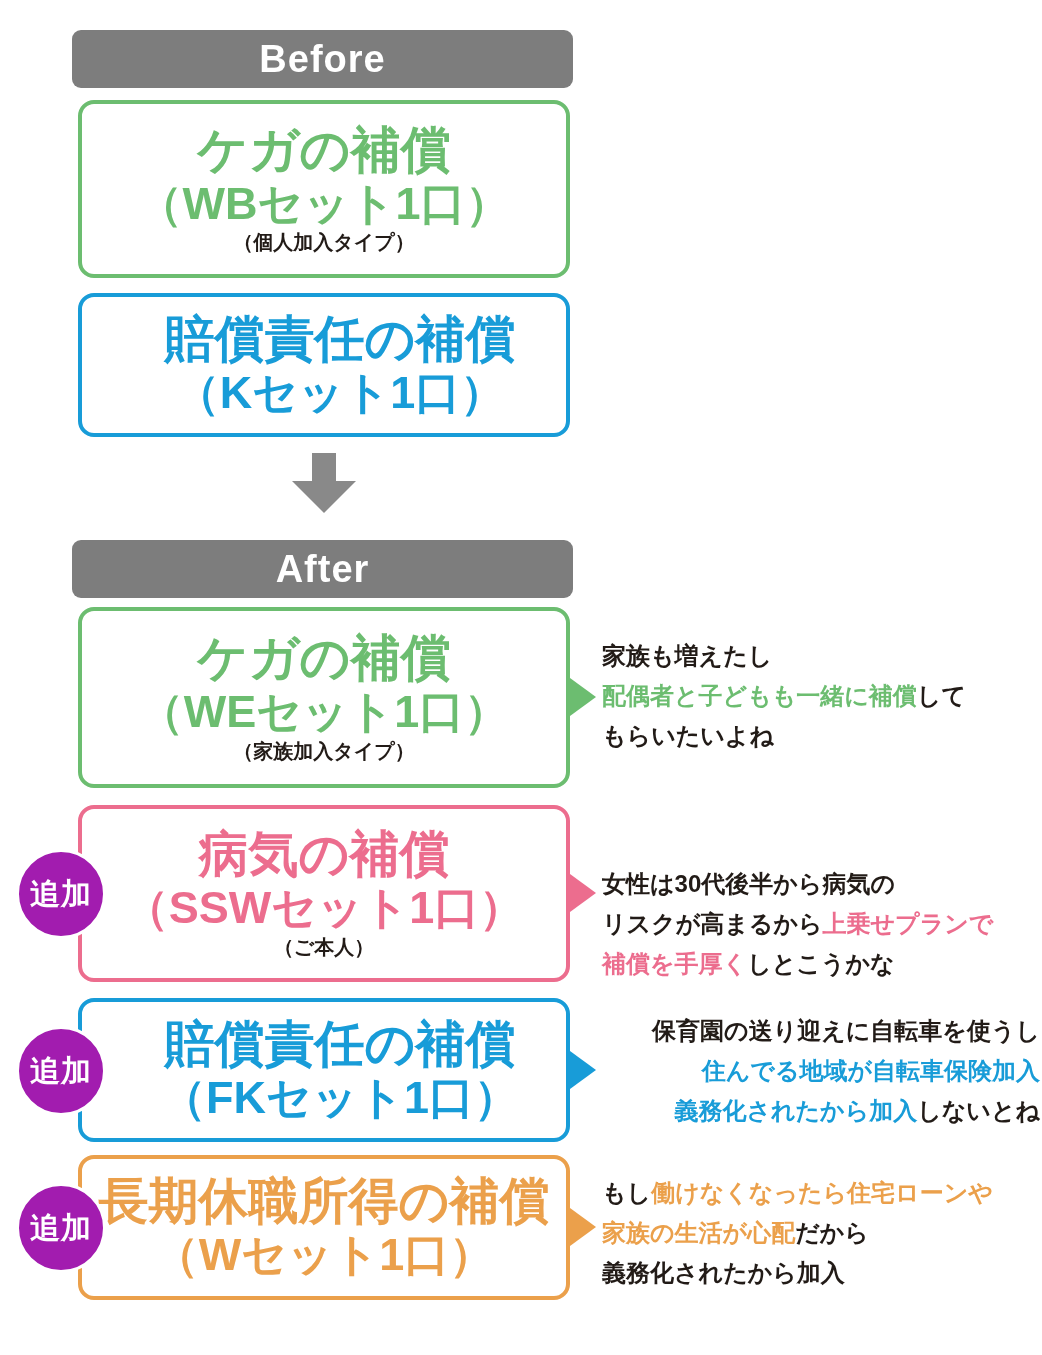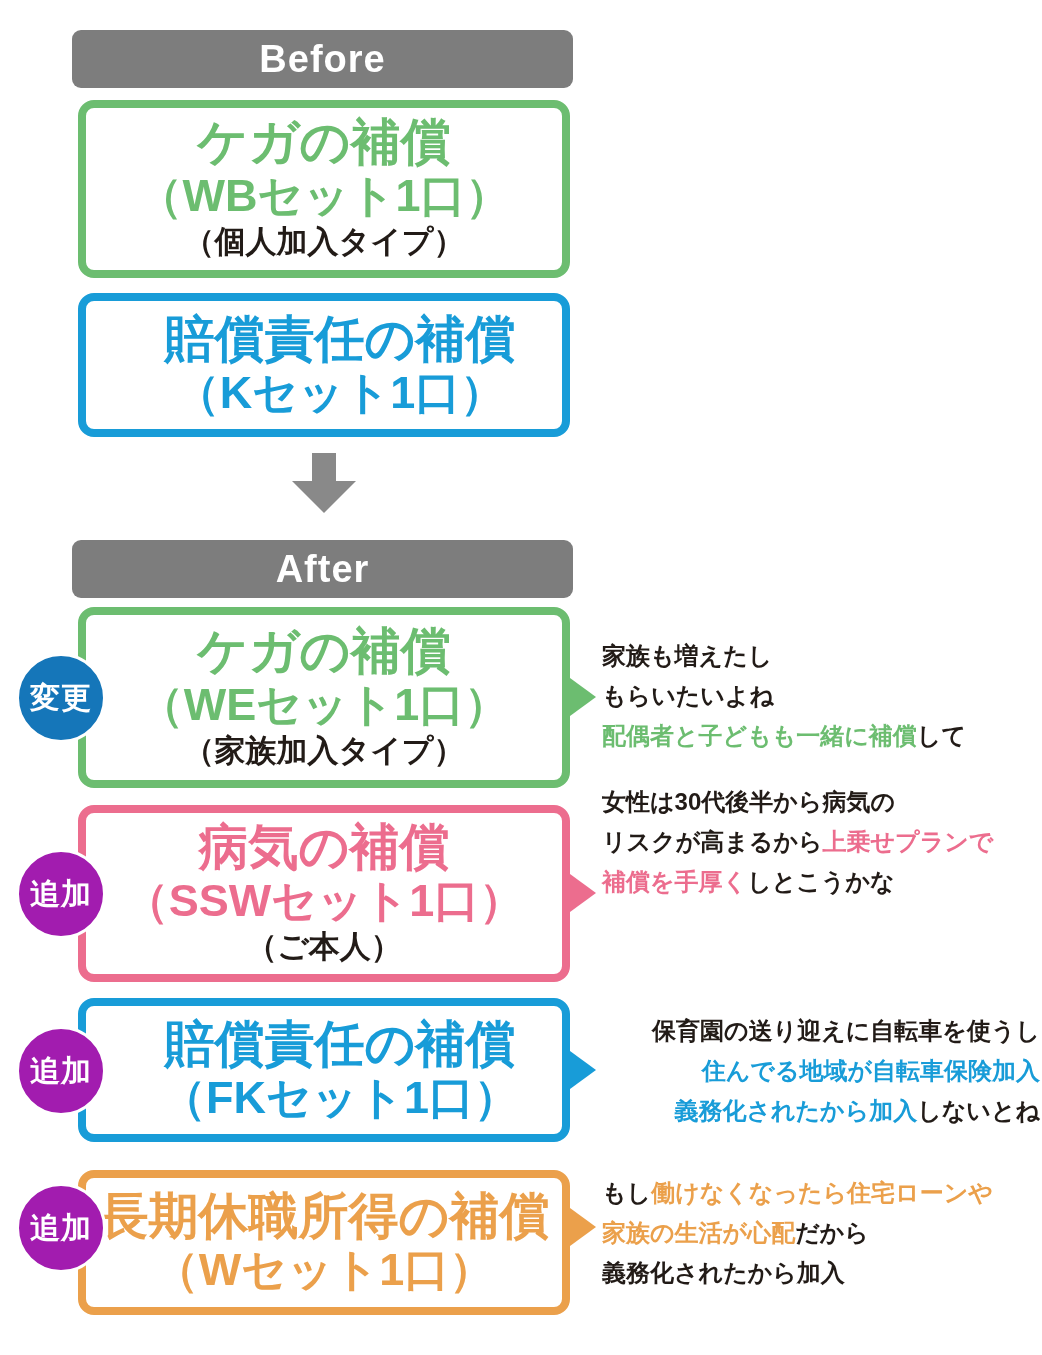--- a/index.html
+++ b/index.html
@@ -17,42 +17,42 @@
     background:#7d7d7d;border-radius:9px;
     color:#fff;font-size:38px;
     display:flex;align-items:center;justify-content:center;
     letter-spacing:1px;
   }
   .pos-hdr-before{top:30px;}
   .pos-hdr-after{top:540px;}
   
   .card{
     position:absolute;left:78px;width:492px;
-    background:#fff;border:8px solid #f9a8d4;border-radius:16px;
+    background:#fff;border:4px solid #f9a8d4;border-radius:16px;
     box-sizing:border-box;
     display:flex;flex-direction:column;align-items:center;justify-content:center;
     text-align:center;
   }
   .card-title{font-size:50px;line-height:1.1;}
   .card-subtitle{font-size:45px;line-height:1.15;}
-  .card-note{font-size:31px;line-height:1.3;color:#221b17;}
+  .card-note{font-size:20px;line-height:1.3;color:#221b17;}
   .accent-green{border-color:#6cbd70;}
   .accent-green .card-title,.accent-green .card-subtitle{color:#6cbd70;}
   .accent-blue{border-color:#189cd8;padding-left:32px;}
   .accent-blue .card-title,.accent-blue .card-subtitle{color:#189cd8;}
   .accent-pink{border-color:#ec6d8e;}
   .accent-pink .card-title,.accent-pink .card-subtitle{color:#ec6d8e;}
   .accent-orange{border-color:#eba04b;}
   .accent-orange .card-title,.accent-orange .card-subtitle{color:#eba04b;}
   .pos-b1{top:100px;height:178px;}
   .pos-b2{top:293px;height:144px;}
   .pos-a1{top:607px;height:181px;}
   .pos-a2{top:805px;height:177px;}
   .pos-a3{top:998px;height:144px;}
-  .pos-a4{top:1155px;height:145px;margin-top:15px;}
+  .pos-a4{top:1155px;height:145px;}
   
   .badge{
     position:absolute;left:16px;width:84px;height:84px;
     border-radius:50%;border:3px solid #fff;box-sizing:content-box;
     color:#fff;font-size:30px;letter-spacing:1px;
     display:flex;align-items:center;justify-content:center;
     z-index:3;
   }
   .badge-blue{background:#1576b9;}
   .badge-pink{background:#a21caf;}
@@ -81,21 +81,21 @@
   .pos-ra1{top:678px;}
   .pos-ra2{top:874px;}
   .pos-ra3{top:1051px;}
   .pos-ra4{top:1208px;}
   
   .comment{
     position:absolute;left:602px;width:438px;
     font-size:24px;line-height:40px;color:#221b17;
   }
   .pos-c1{top:636px;}
-  .pos-c2{top:782px;}
+  .pos-c2{top:864px;}
   .pos-c3{top:1011px;text-align:right;}
   .pos-c4{top:1173px;}
   .c-black{color:#221b17;}
   .c-green{color:#6cbd70;}
   .c-pink{color:#ec6d8e;}
   .c-blue{color:#189cd8;}
   .c-orange{color:#eba04b;}
 </style>
 </head>
 <body>
@@ -119,38 +119,35 @@
 
   <div class="down-arrow">
     <div class="stem"></div>
     <div class="head"></div>
   </div>
 
   <div class="section-header pos-hdr-after">
     <span>After</span>
   </div>
 
-  <div class="badge badge-blue pos-bg1">
-    <span>変更</span>
-  </div>
   <div class="card accent-green pos-a1">
     <div class="card-title">ケガの補償</div>
     <div class="card-subtitle">（WEセット1口）</div>
     <div class="card-note">（家族加入タイプ）</div>
   </div>
   <div class="right-arrow arrow-green pos-ra1"></div>
   <div class="comment pos-c1">
     <div class="comment-line">
       <span class="c-black">家族も増えたし</span>
     </div>
     <div class="comment-line">
+      <span class="c-green">配偶者と子どもも一緒に補償</span><span class="c-black">して</span>
+    </div>
+    <div class="comment-line">
       <span class="c-black">もらいたいよね</span>
-    </div>
-    <div class="comment-line">
-      <span class="c-green">配偶者と子どもも一緒に補償</span><span class="c-black">して</span>
     </div>
   </div>
 
   <div class="badge badge-pink pos-bg2">
     <span>追加</span>
   </div>
   <div class="card accent-pink pos-a2">
     <div class="card-title">病気の補償</div>
     <div class="card-subtitle">（SSWセット1口）</div>
     <div class="card-note">（ご本人）</div>

